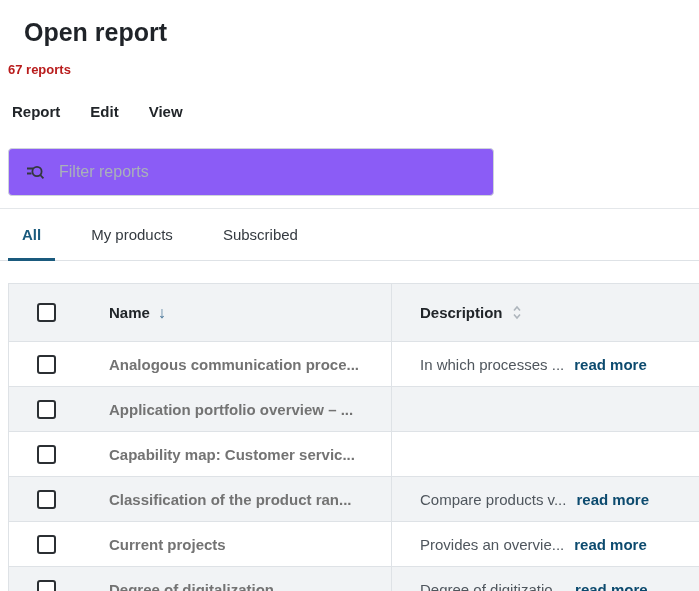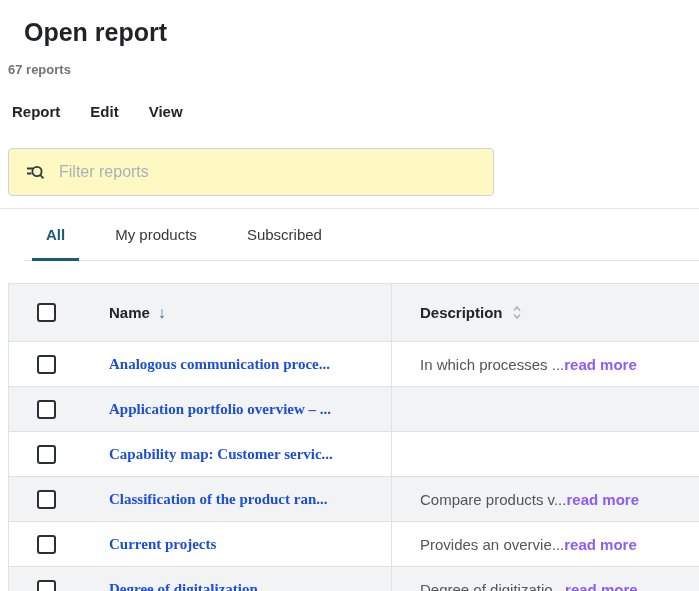--- a/index.html
+++ b/index.html
@@ -3,36 +3,36 @@
 <meta charset="utf-8">
 <style>
   html,body{margin:0;padding:0;}
   body{
     width:699px;height:591px;overflow:hidden;background:#ffffff;
     font-family:"Liberation Sans",sans-serif;color:#212529;
     -webkit-font-smoothing:antialiased;
   }
   .page-header{padding:2px 0 0 8px;}
   h1{margin:16px;font-size:25px;line-height:28px;font-weight:700;color:#1f2328;}
-  .report-count{margin-top:10px;font-size:13px;font-weight:700;color:#737373;}
+  .report-count{margin-top:10px;font-size:13px;font-weight:700;color:#b91c1c;}
   .menubar{display:flex;gap:30px;margin:26px 16px 0 12px;}
   .menu-item{font-size:15px;font-weight:700;color:#212529;cursor:pointer;}
   .filter-wrap{margin:28px 0 0 8px;}
   .filter-box{
     display:flex;align-items:center;width:486px;height:48px;box-sizing:border-box;
-    border:1px solid #ced4da;border-radius:4px;background:#fef9c3;padding:0 12px 0 16px;
+    border:1px solid #ced4da;border-radius:4px;background:#8b5cf6;padding:0 12px 0 16px;
   }
   .filter-box .ficon{flex:0 0 auto;margin-right:12px;display:flex;}
   .filter-input{
     border:none;outline:none;flex:1;font-size:16px;color:#212529;
     font-family:"Liberation Sans",sans-serif;background:transparent;
   }
   .filter-input::placeholder{color:#a9b1b9;opacity:1;}
   .separator{height:1px;background:#e4e7ea;margin-top:12px;width:699px;}
-  .tabs{border-bottom:1px solid #dee2e6;padding-left:8px;display:flex;gap:22px;height:51px;box-sizing:content-box;margin-left:24px;}
+  .tabs{border-bottom:1px solid #dee2e6;padding-left:8px;display:flex;gap:22px;height:51px;box-sizing:content-box;}
   .tab{
     position:relative;display:flex;align-items:center;padding:0 14px;
     font-size:15px;color:#343a40;cursor:pointer;white-space:nowrap;
   }
   .tab.active{color:#1a5a7d;font-weight:700;}
   .tab.active::after{
     content:"";position:absolute;left:0;right:0;bottom:-1px;height:3px;background:#1a5a7d;
   }
   .table{
     margin:22px 0 0 8px;width:752px;
@@ -50,23 +50,23 @@
   .checkbox{
     width:15px;height:15px;border:2px solid #2b2f33;border-radius:3px;background:#fff;cursor:pointer;
   }
   .cell-name{display:flex;align-items:center;padding-left:8px;overflow:hidden;white-space:nowrap;}
   .cell-desc{
     display:flex;align-items:center;align-self:stretch;padding-left:28px;
     border-left:1px solid #dee2e6;overflow:hidden;white-space:nowrap;
   }
   .sort-arrow{color:#4a7699;font-weight:400;font-size:16px;margin-left:8px;}
   .sort-both{display:flex;flex-direction:column;margin-left:9px;gap:1px;}
-  .name-link{color:#1d4ed8;font-weight:700;cursor:pointer;text-decoration:none;font-family:Liberation Serif, serif;}
+  .name-link{color:#737373;font-weight:700;cursor:pointer;text-decoration:none;}
   .desc-text{color:#4f565d;}
-  .read-more{color:#8b5cf6;font-weight:700;cursor:pointer;}
+  .read-more{color:#0c4a6e;font-weight:700;margin-left:10px;cursor:pointer;}
 </style>
 </head>
 <body>
 
 <div class="page-header">
   <h1>Open report</h1>
   <div class="report-count">67 reports</div>
 </div>
 
 <div class="menubar">

